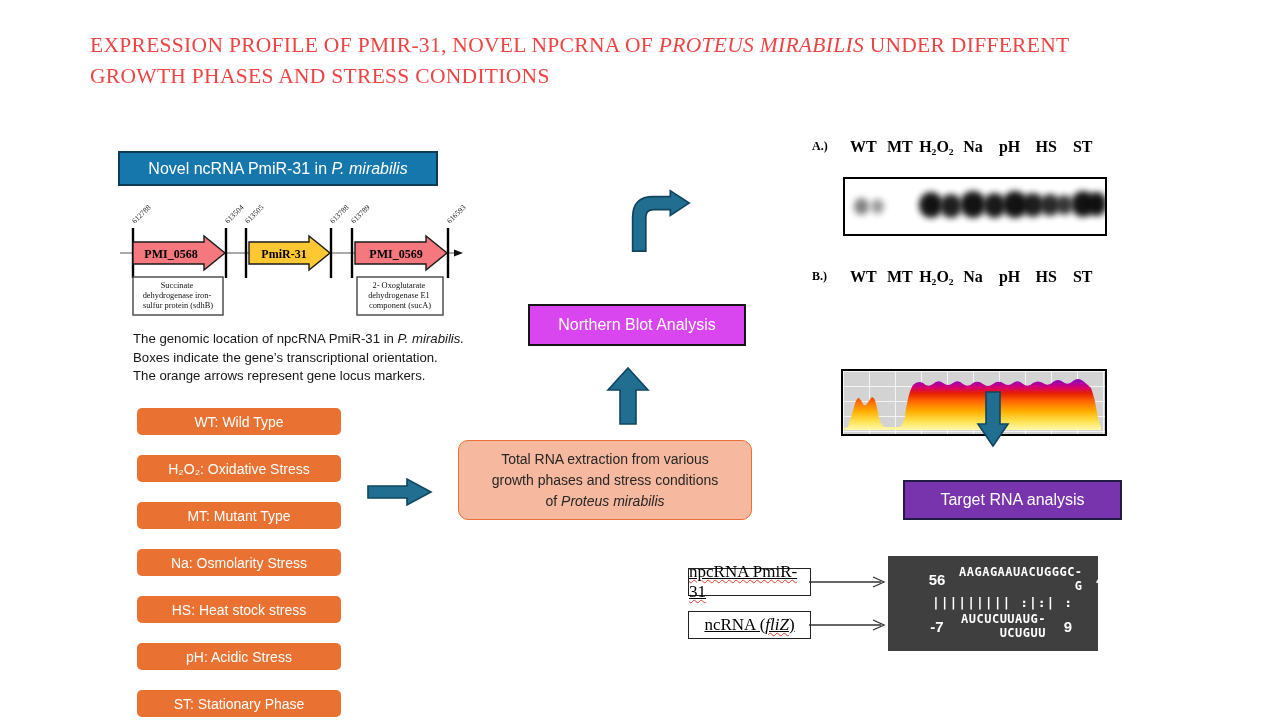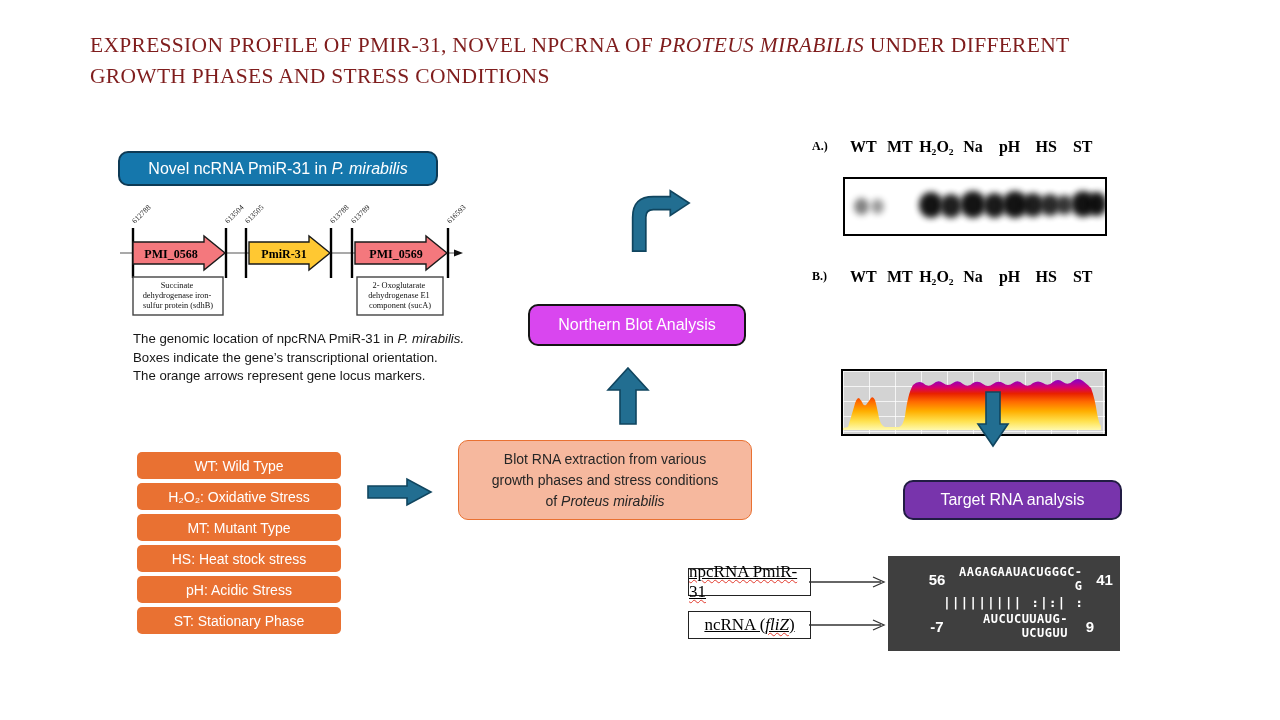--- a/index.html
+++ b/index.html
@@ -1,37 +1,37 @@
 <!DOCTYPE html>
 <html><head>
 <meta charset="utf-8">
 <style>
   html,body{margin:0;padding:0;}
   body{width:1280px;height:720px;background:#ffffff;position:relative;overflow:hidden;
        font-family:"Liberation Sans","DejaVu Sans",sans-serif;color:#000;}
   .abs{position:absolute;}
   
   .title{font-family:"Liberation Serif","DejaVu Serif",serif;font-size:21.5px;line-height:1.45;
-         letter-spacing:.3px;color:#7f1d1d;}
+         letter-spacing:.3px;color:#ef4444;}
   .it{font-style:italic;}
   
   .pillbox{display:flex;align-items:center;justify-content:center;color:#fff;
-           border-radius:10px;text-align:center;}
+           border-radius:0;text-align:center;}
   .ncrna{background:#1577AC;border:2px solid #0D3A55;font-size:16px;}
   .northern{background:#d946ef;border:2px solid #151515;font-size:16px;}
   .target{background:#7834AC;border:2px solid #221C44;font-size:16px;}
   
   .coord{font-family:"Liberation Serif","DejaVu Serif",serif;font-size:7.6px;fill:#222;}
   .genelabel{font-family:"Liberation Serif","DejaVu Serif",serif;font-size:12px;font-weight:bold;
              fill:#000;text-anchor:middle;}
   .ann{font-family:"Liberation Serif","DejaVu Serif",serif;font-size:8.4px;fill:#111;text-anchor:middle;}
   
   .caption{font-size:13.2px;line-height:1.42;color:#161616;}
   
-  .legend{display:flex;flex-direction:column;gap:4px;margin-top:44px;}
+  .legend{display:flex;flex-direction:column;gap:20px;}
   .legend-item{width:204px;height:27px;background:#E97132;border-radius:5px;color:#fff;
                font-size:14px;display:flex;align-items:center;justify-content:center;}
   
   .extract{background:#F6B89E;border:1.5px solid #E97132;border-radius:10px;color:#262626;
            font-size:14px;line-height:1.5;display:flex;align-items:center;justify-content:center;
            text-align:center;}
   
   .panel-tag{font-family:"Liberation Serif","DejaVu Serif",serif;font-weight:bold;font-size:12px;}
   .lanes{display:grid;grid-template-columns:repeat(7,1fr);width:256px;}
   .lane{font-family:"Liberation Serif","DejaVu Serif",serif;font-weight:bold;font-size:16px;
@@ -116,32 +116,33 @@
   <div class="abs caption" style="left:133px;top:330px;width:340px;">
     <span>The genomic location of npcRNA PmiR-31 in </span><span class="it">P. mirabilis.</span><br>
     <span>Boxes indicate the gene’s transcriptional orientation.</span><br>
     <span>The orange arrows represent gene locus markers.</span>
   </div>
 
   <div class="abs legend" style="left:137px;top:408px;">
     <div class="legend-item">WT: Wild Type</div>
     <div class="legend-item">H₂O₂: Oxidative Stress</div>
     <div class="legend-item">MT: Mutant Type</div>
+    <div class="legend-item">Na: Osmolarity Stress</div>
     <div class="legend-item">HS: Heat stock stress</div>
     <div class="legend-item">pH: Acidic Stress</div>
     <div class="legend-item">ST: Stationary Phase</div>
   </div>
 
   <svg class="abs" style="left:367px;top:477px;" width="66" height="30" viewBox="0 0 66 30">
     <polygon points="1,9 40,9 40,2 64,15 40,28 40,21 1,21" fill="#226E91" stroke="#10455F" stroke-width="1.6"></polygon>
   </svg>
 
   <div class="abs extract" style="left:458px;top:440px;width:292px;height:78px;">
     <div>
-      <span>Blot RNA extraction from various</span><br>
+      <span>Total RNA extraction from various</span><br>
       <span>growth phases and stress conditions</span><br>
       <span>of </span><span class="it">Proteus mirabilis</span>
     </div>
   </div>
 
   <svg class="abs" style="left:606px;top:366px;" width="44" height="60" viewBox="0 0 44 60">
     <polygon points="22,2 42,24 30,24 30,58 14,58 14,24 2,24" fill="#226E91" stroke="#10455F" stroke-width="1.6"></polygon>
   </svg>
 
   <div class="abs pillbox northern" style="left:528px;top:304px;width:214px;height:38px;">
@@ -228,21 +229,21 @@
 
   <svg class="abs" style="left:809px;top:575px;" width="80" height="14" viewBox="0 0 80 14">
     <line x1="0" y1="7" x2="72" y2="7" stroke="#333" stroke-width="1.3"></line>
     <polyline points="64,2 75,7 64,12" fill="none" stroke="#333" stroke-width="1.3"></polyline>
   </svg>
   <svg class="abs" style="left:809px;top:618px;" width="80" height="14" viewBox="0 0 80 14">
     <line x1="0" y1="7" x2="72" y2="7" stroke="#333" stroke-width="1.3"></line>
     <polyline points="64,2 75,7 64,12" fill="none" stroke="#333" stroke-width="1.3"></polyline>
   </svg>
 
-  <div class="abs seqbox" style="left:888px;top:556px;width:232px;height:95px;padding-left:27px;">
+  <div class="abs seqbox" style="left:888px;top:556px;width:210px;height:95px;padding-left:27px;">
     <div class="seqrow">
       <span class="seqnum">56</span>
       <span class="seqtxt">AAGAGAAUACUGGGC-G</span>
       <span class="seqnum">41</span>
     </div>
     <div class="matchrow">||||||||| :|:| :</div>
     <div class="seqrow">
       <span class="seqnum">-7</span>
       <span class="seqtxt">AUCUCUUAUG-UCUGUU</span>
       <span class="seqnum">9</span>

